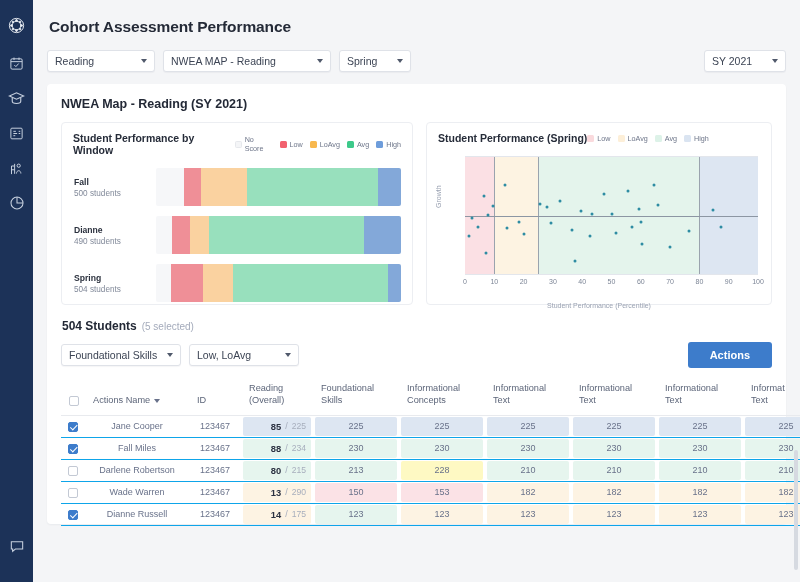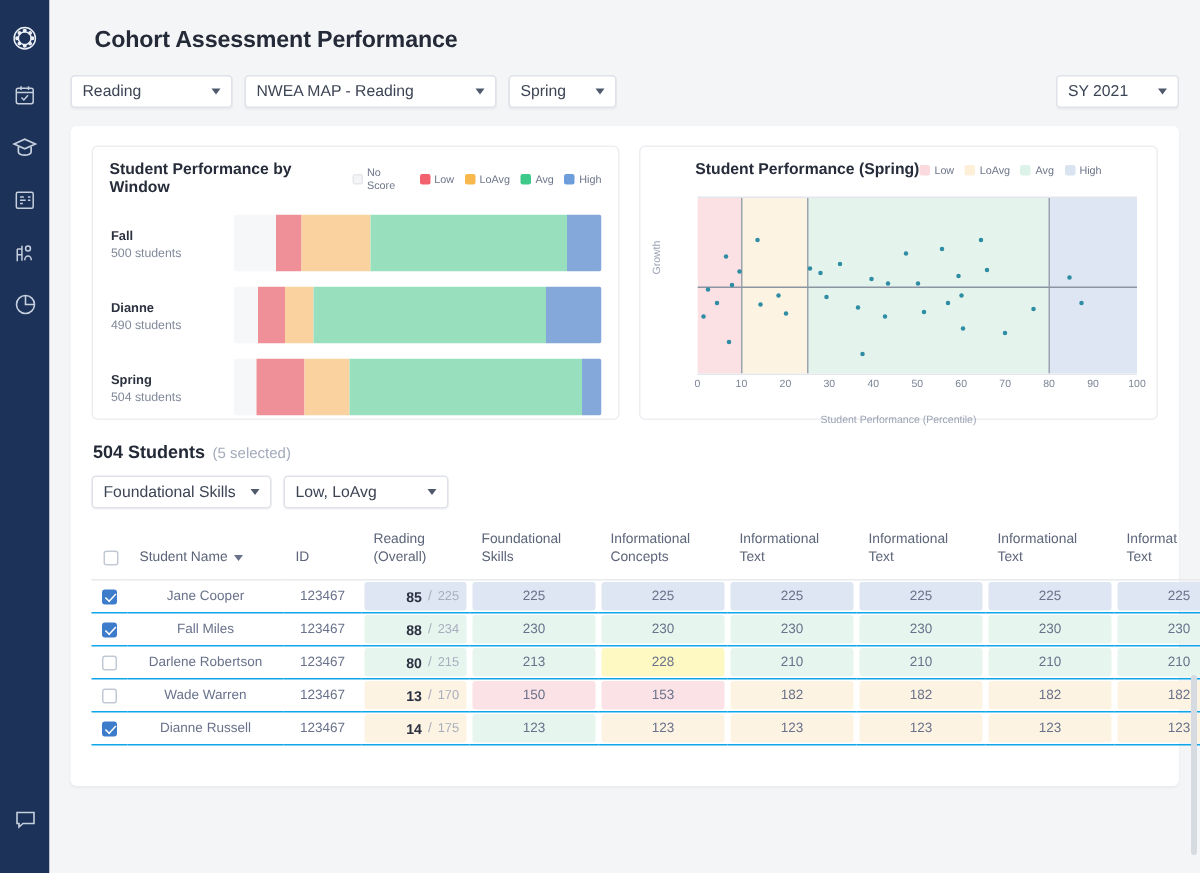--- a/index.html
+++ b/index.html
@@ -35,21 +35,21 @@
   
   .main {
     flex: 1; height: 582px; overflow: hidden;
     background: #f4f5f7;
     padding: 14px 14px 0 14px;
     position: relative;
   }
   .page-title {
     font-size: 15.5px; font-weight: bold; color: #242a37;
     letter-spacing: -0.1px;
-    margin: 4px 0 14px 16px;
+    margin: 4px 0 14px 2px;
   }
 
   
   .select-row { display: flex; align-items: center; gap: 8px; margin-bottom: 12px; }
   .sel {
     height: 22px; background: #fff; border: 1px solid #dfe2e8; border-radius: 3px;
     display: flex; align-items: center; justify-content: space-between;
     padding: 0 7px; font-size: 10.5px; color: #3c4454;
     box-shadow: 0 1px 1px rgba(20,30,60,.04);
   }
@@ -86,21 +86,21 @@
   }
   .card-title { font-size: 12.5px; font-weight: bold; color: #232936; margin-bottom: 11px; }
 
   .charts { display: flex; gap: 13px; }
   .chart-box {
     border: 1px solid #eceef2; border-radius: 4px;
     padding: 9px 11px 9px 11px;
   }
   .chart-left { width: 352px; height: 183px; }
   .chart-right { width: 352px; flex: 1; height: 183px; }
-  .chart-head { display: flex; align-items: center; justify-content: center; margin-bottom: 12px; }
+  .chart-head { display: flex; align-items: center; justify-content: flex-start; margin-bottom: 12px; }
   .chart-title { font-size: 10.5px; font-weight: bold; color: #262c39; }
   .legend { display: flex; align-items: center; gap: 7px; }
   .legend-item { display: flex; align-items: center; gap: 3px; }
   .legend-sw { width: 7px; height: 7px; border-radius: 1.5px; }
   .legend-lbl { font-size: 7.2px; color: #6d7589; }
 
   
   .bars { padding-left: 1px; }
   .bar-row { display: flex; align-items: center; margin-bottom: 10px; }
   .bar-lbl { width: 82px; }
@@ -261,20 +261,21 @@
         <span class="caret"></span>
       </div>
       <div class="sel sel-year">
         <span class="cap">SY 2021</span>
         <span class="caret"></span>
       </div>
     </div>
 
 
     <div class="card">
+      <div class="card-title">NWEA Map - Reading (SY 2021)</div>
 
       <div class="charts">
 
         <div class="chart-box chart-left">
           <div class="chart-head">
             <span class="chart-title">Student Performance by Window</span>
             <span class="legend" id="legend-bars">
                 <span class="legend-item">
                   <span class="legend-sw" style="background: rgb(244, 245, 247); border: 1px solid rgb(230, 232, 236);"></span>
                   <span class="legend-lbl">No Score</span>
@@ -433,27 +434,28 @@
 
       <div class="table-controls">
         <div class="sel sel-skill">
           <span class="cap">Foundational Skills</span>
           <span class="caret"></span>
         </div>
         <div class="sel sel-level">
           <span class="cap">Low, LoAvg</span>
           <span class="caret"></span>
         </div>
+        <button class="actions-btn">Actions</button>
       </div>
 
       <table class="grid">
         <thead>
             <tr id="thead-row">
               <th class="h-chk"><span class="chk"></span></th>
-              <th class="h-name"><span>Student Name</span><span class="sort-caret"></span></th>
+              <th class="h-name"><span>Actions Name</span><span class="sort-caret"></span></th>
               <th class="h-id"><span>ID</span></th>
               <th class="h-score"><span>Reading</span><br><span>(Overall)</span></th>
               <th class="h-col"><span>Foundational</span><br><span>Skills</span></th>
               <th class="h-col"><span>Informational</span><br><span>Concepts</span></th>
               <th class="h-col"><span>Informational</span><br><span>Text</span></th>
               <th class="h-col"><span>Informational</span><br><span>Text</span></th>
               <th class="h-col"><span>Informational</span><br><span>Text</span></th>
               <th class="h-col"><span>Informat</span><br><span>Text</span></th>
             </tr>
           </thead>
@@ -549,21 +551,21 @@
               </td>
             </tr>
             <tr>
               <td class="c-chk"><span class="chk"></span></td>
               <td class="c-name">Wade Warren</td>
               <td class="c-id">123467</td>
               <td>
                 <div class="cell score-cell" style="background:#fdf3e3">
                   <span class="score-main">13</span>
                   <span class="score-sep">/</span>
-                  <span class="score-sub">170</span>
+                  <span class="score-sub">290</span>
                 </div>
               </td>
               <td>
                 <div class="cell" style="background:#fbe2e6">150</div>
               </td>
               <td>
                 <div class="cell" style="background:#fbe2e6">153</div>
               </td>
               <td>
                 <div class="cell" style="background:#fdf3e3">182</div>

